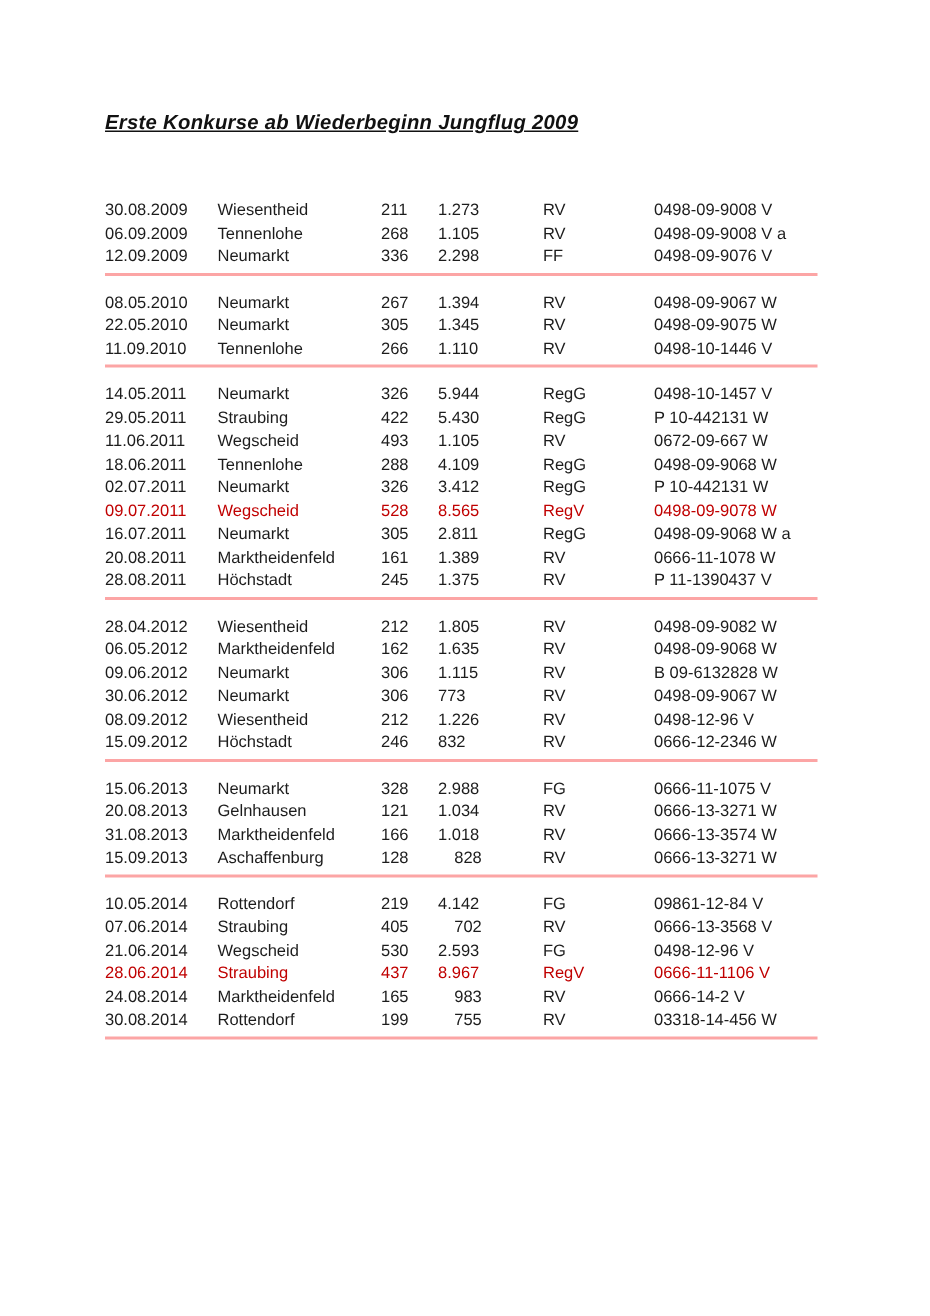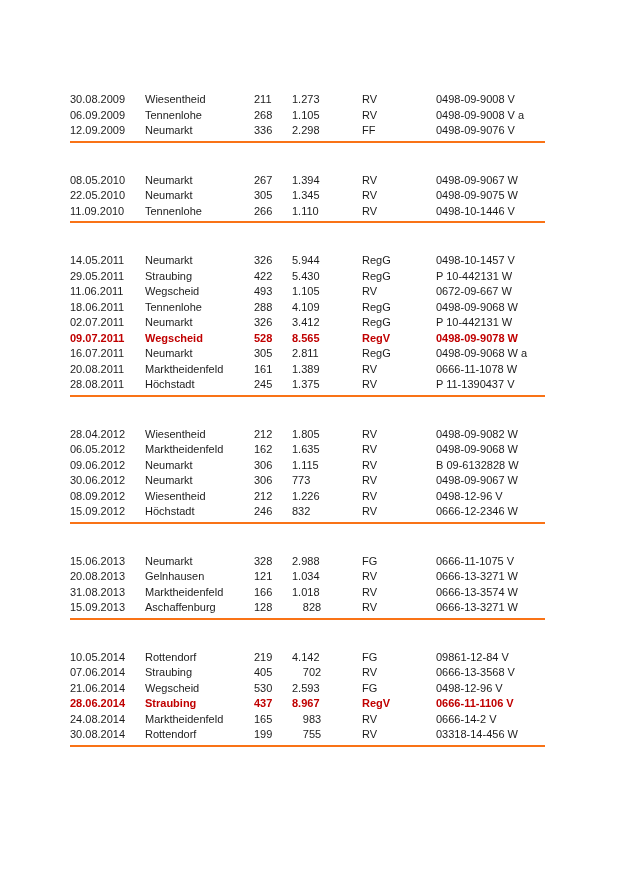--- a/index.html
+++ b/index.html
@@ -29,52 +29,52 @@
     font-style: italic;
     text-decoration: underline;
     color: #111111;
     letter-spacing: 0.2px;
     white-space: nowrap;
   }
   .table {
     width: 475px;
   }
   .section {
-    border-bottom: 2px solid #f97316;
+    border-bottom: 2px solid #fca5a5;
     padding-bottom: 2px;
     padding-top: 11px;
-    margin-top: 19px;
   }
   .section:first-child {
     padding-top: 0;
   }
   .row {
     display: flex;
     font-size: 11px;
     line-height: 15.5px;
     white-space: nowrap;
   }
   .row.highlight {
     color: var(--hl, #c00000);
-    font-weight: bold;
+    font-weight: normal;
   }
   .cell { flex: 0 0 auto; overflow: visible; }
   .cell.date  { width: 75px; }
   .cell.place { width: 109px; }
   .cell.count { width: 38px; }
   .cell.value { width: 40px; margin-right: 30px; }
   .cell.value.right { text-align: center; }
   .cell.type  { width: 74px; }
   .cell.code  { flex: 1 1 auto; }
   .cell.cont-spacer { width: 366px; }
 </style>
 </head>
 <body>
 
 <div class="page">
+  <h1 class="doc-title">Erste Konkurse ab Wiederbeginn Jungflug 2009</h1>
   <div class="table" id="konkurse-table">
       <div class="section">
         <div class="row">
           <span class="cell date">30.08.2009</span>
           <span class="cell place">Wiesentheid</span>
           <span class="cell count">211</span>
           <span class="cell value">1.273</span>
           <span class="cell type">RV</span>
           <span class="cell code">0498-09-9008 V</span>
         </div>

